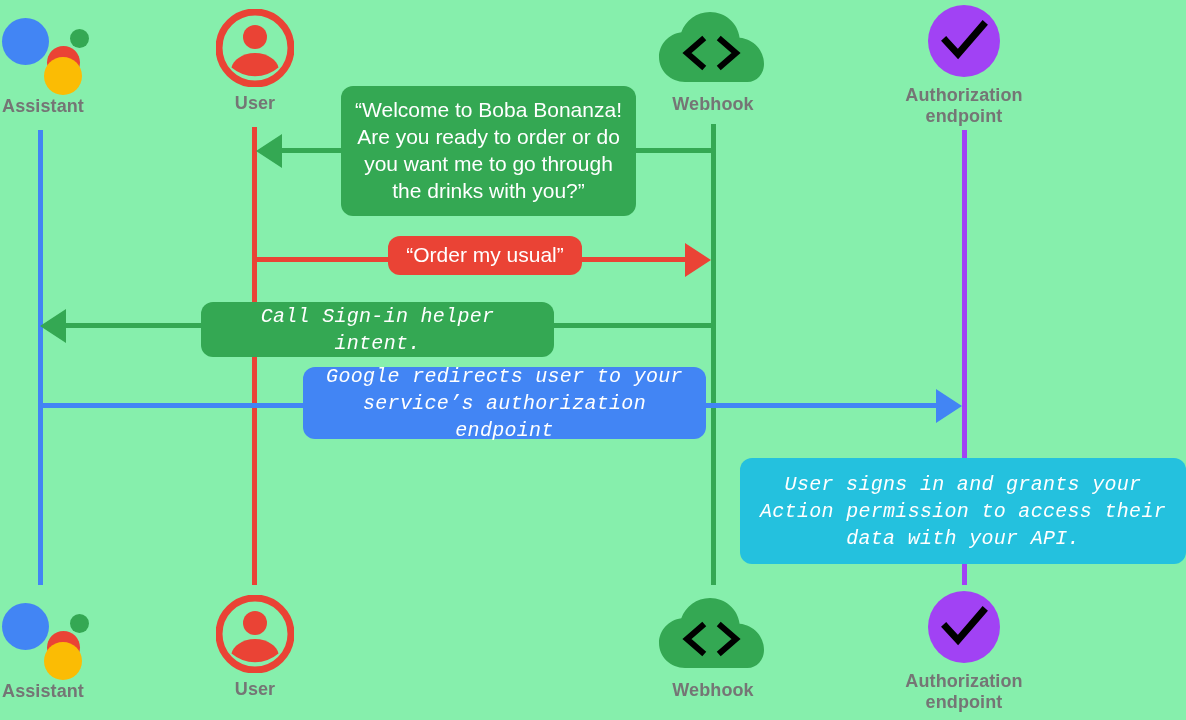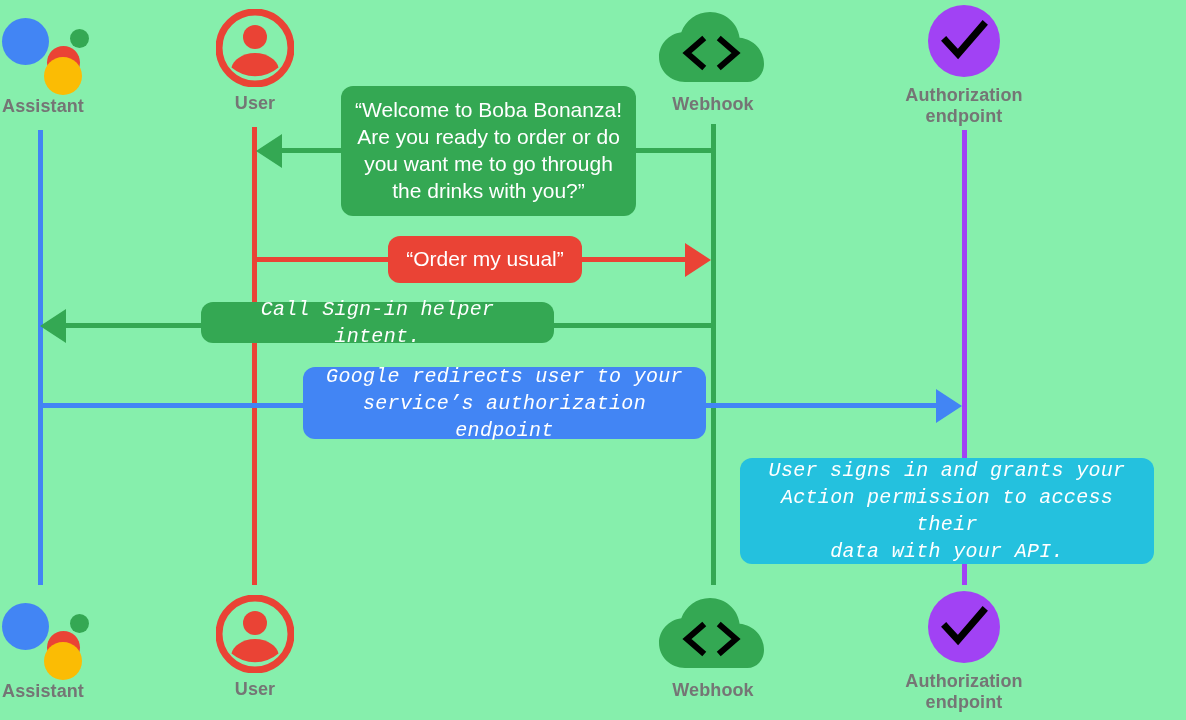--- a/index.html
+++ b/index.html
@@ -157,38 +157,38 @@
   <div class="arrowhead left" style="left:256px; top:134px; border-right-color:#34A853;"></div>
   <div class="bubble sans" style="left:341px; top:86px; width:295px; height:130px; background:#34A853; padding:10px 14px;">
     <span>“Welcome to Boba Bonanza!
 Are you ready to order or do
 you want me to go through
 the drinks with you?”</span>
   </div>
 
   <div class="msg-line" style="left:254px; top:257px; width:432px; background:#EA4335;"></div>
   <div class="arrowhead right" style="left:685px; top:243px; border-left-color:#EA4335;"></div>
-  <div class="bubble sans" style="left:388px; top:236px; width:194px; height:47px; background:#EA4335; padding:6px 14px;">
+  <div class="bubble sans" style="left:388px; top:236px; width:194px; height:39px; background:#EA4335; padding:6px 14px;">
     <span>“Order my usual”</span>
   </div>
 
   <div class="msg-line" style="left:64px; top:323px; width:650px; background:#34A853;"></div>
   <div class="arrowhead left" style="left:40px; top:309px; border-right-color:#34A853;"></div>
-  <div class="bubble mono" style="left:201px; top:302px; width:353px; height:41px; background:#34A853; padding:6px 18px;">
+  <div class="bubble mono" style="left:201px; top:302px; width:353px; height:55px; background:#34A853; padding:6px 18px;">
     <span>Call Sign-in helper intent.</span>
   </div>
 
   <div class="msg-line" style="left:40px; top:403px; width:898px; background:#4285F4;"></div>
   <div class="arrowhead right" style="left:936px; top:389px; border-left-color:#4285F4;"></div>
   <div class="bubble mono" style="left:303px; top:367px; width:403px; height:72px; background:#4285F4; padding:8px 20px;">
     <span>Google redirects user to your
 service’s authorization endpoint</span>
   </div>
 
-  <div class="bubble mono" style="left:740px; top:458px; width:414px; height:106px; background:#24C1DE; padding:10px 14px;">
+  <div class="bubble mono" style="left:740px; top:458px; width:446px; height:106px; background:#24C1DE; padding:10px 14px;">
     <span>User signs in and grants your
 Action permission to access their
 data with your API.</span>
   </div>
 
   <div class="actor" style="left:-52px; top:593px;">
     <div class="assistant-icon">
       <span class="dot dot-blue"></span>
       <span class="dot dot-red"></span>
       <span class="dot dot-yellow"></span>

